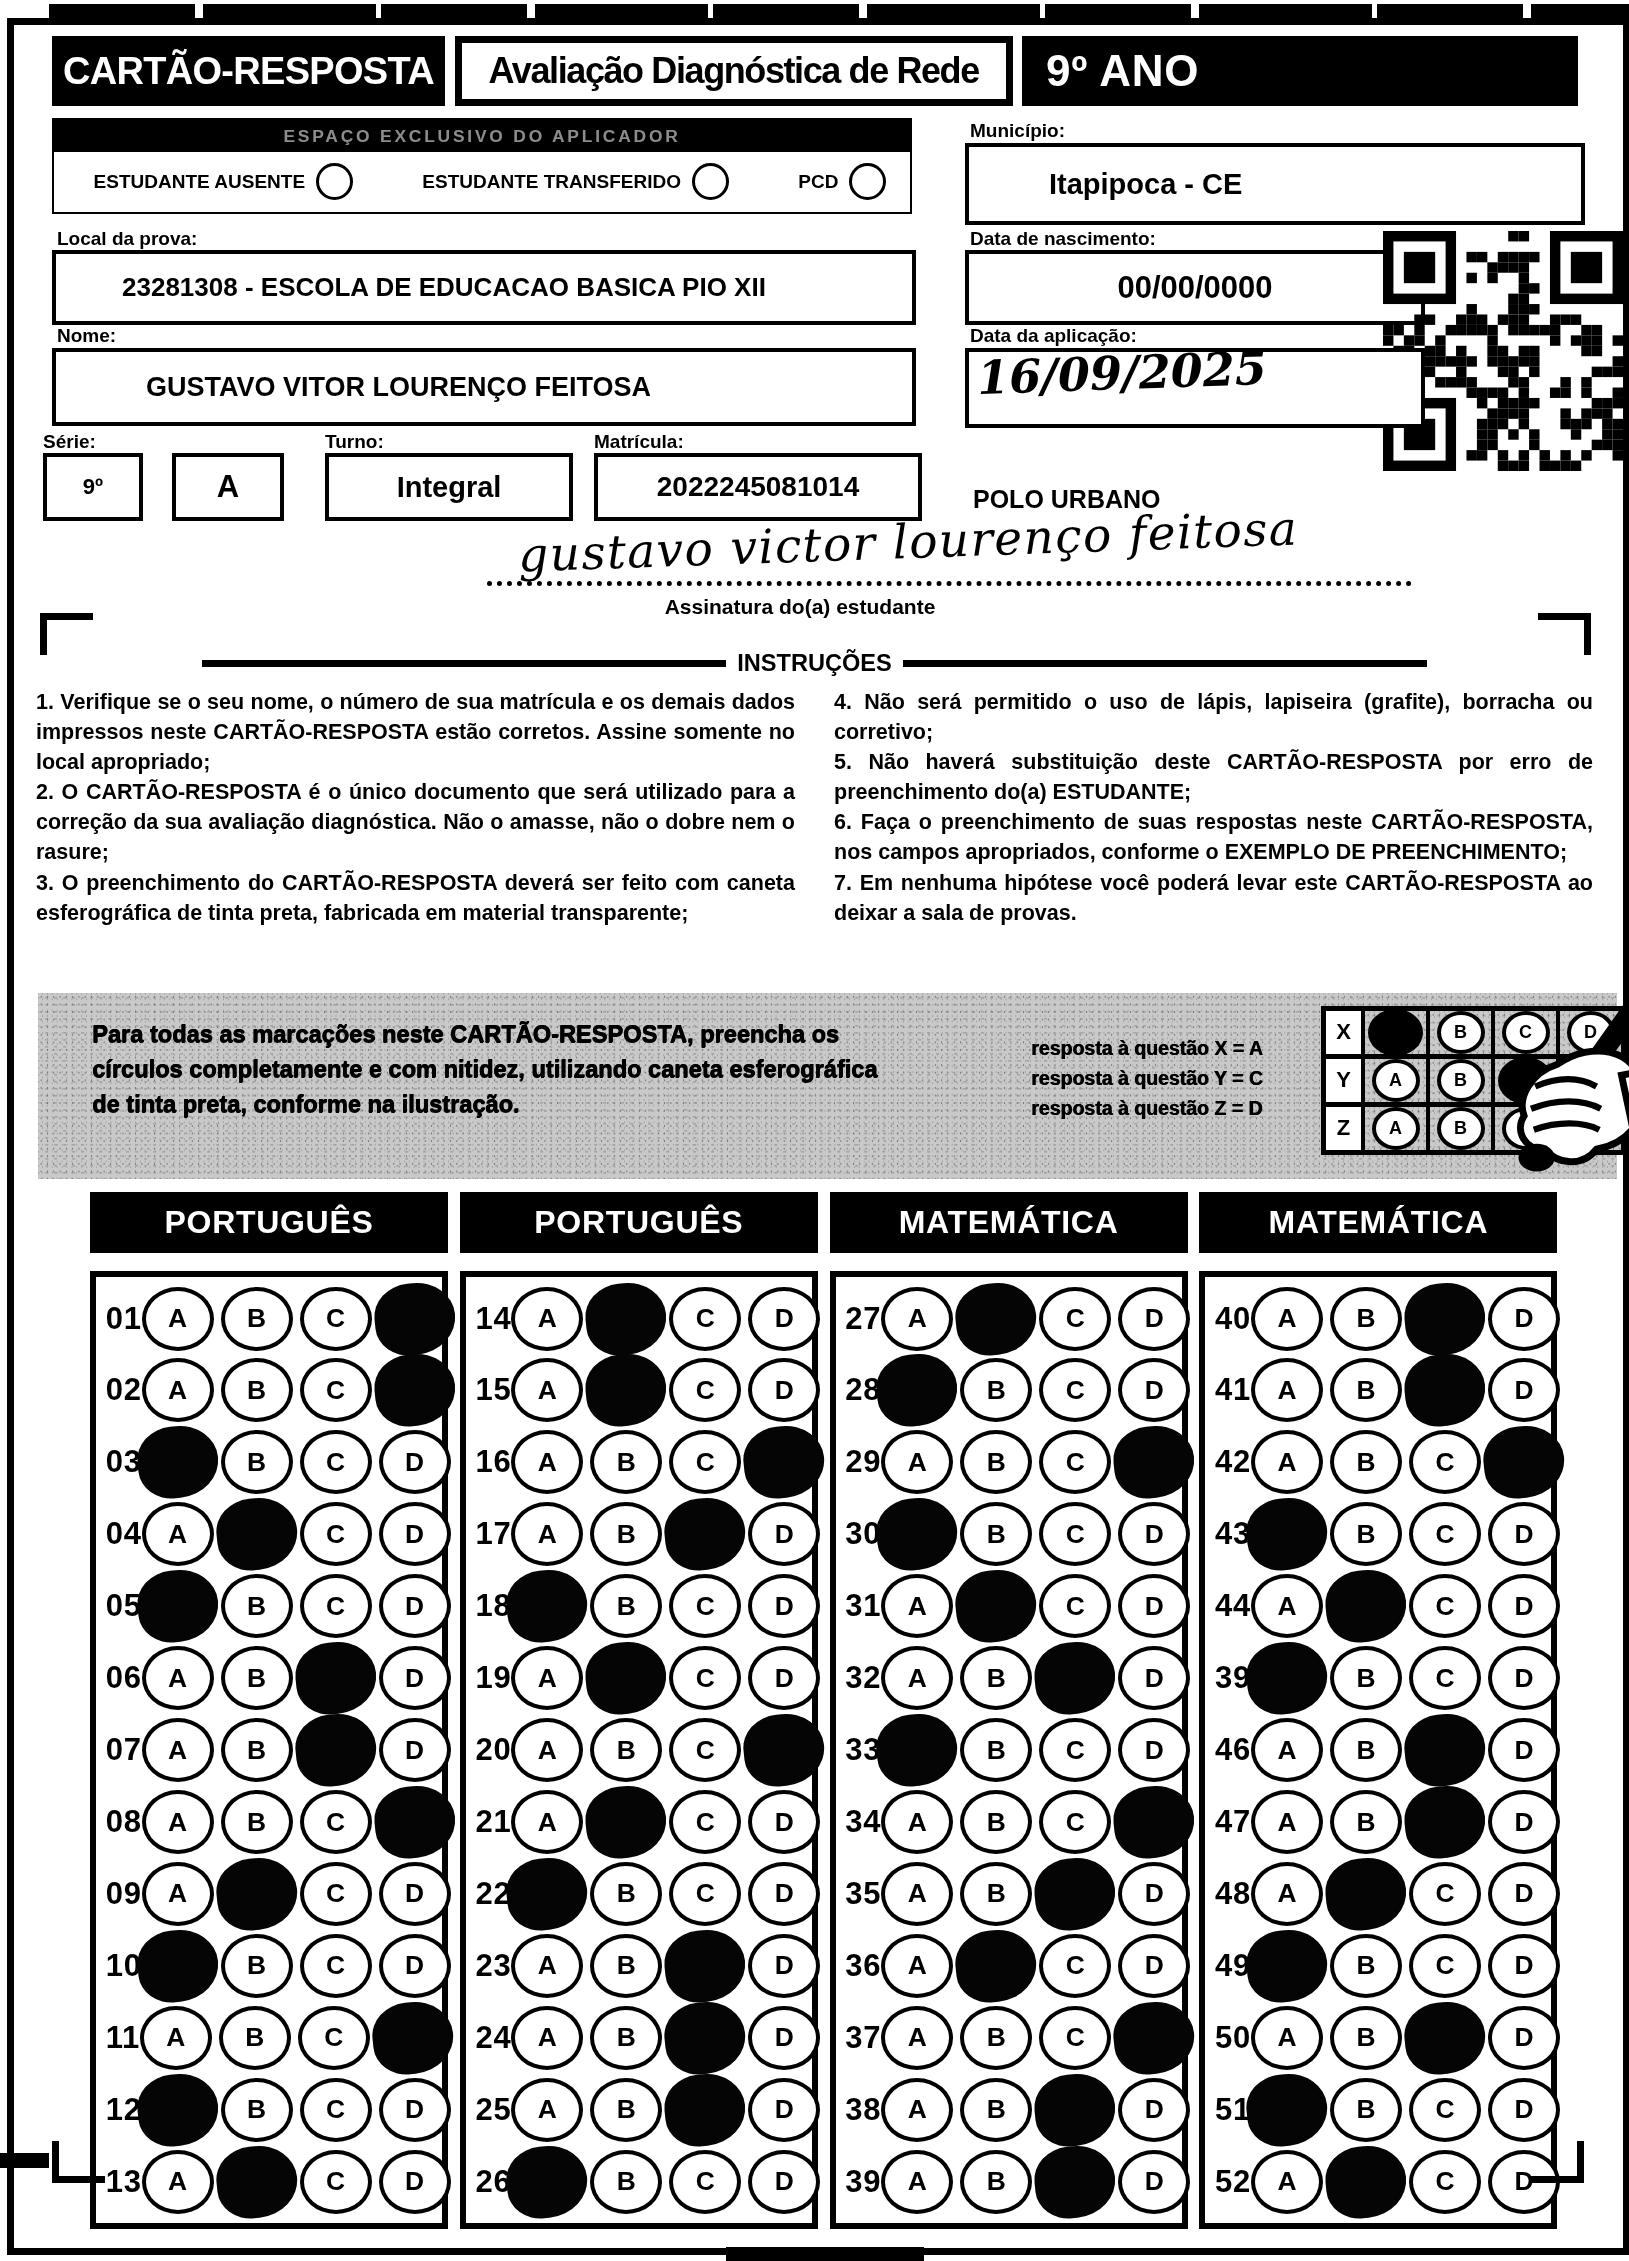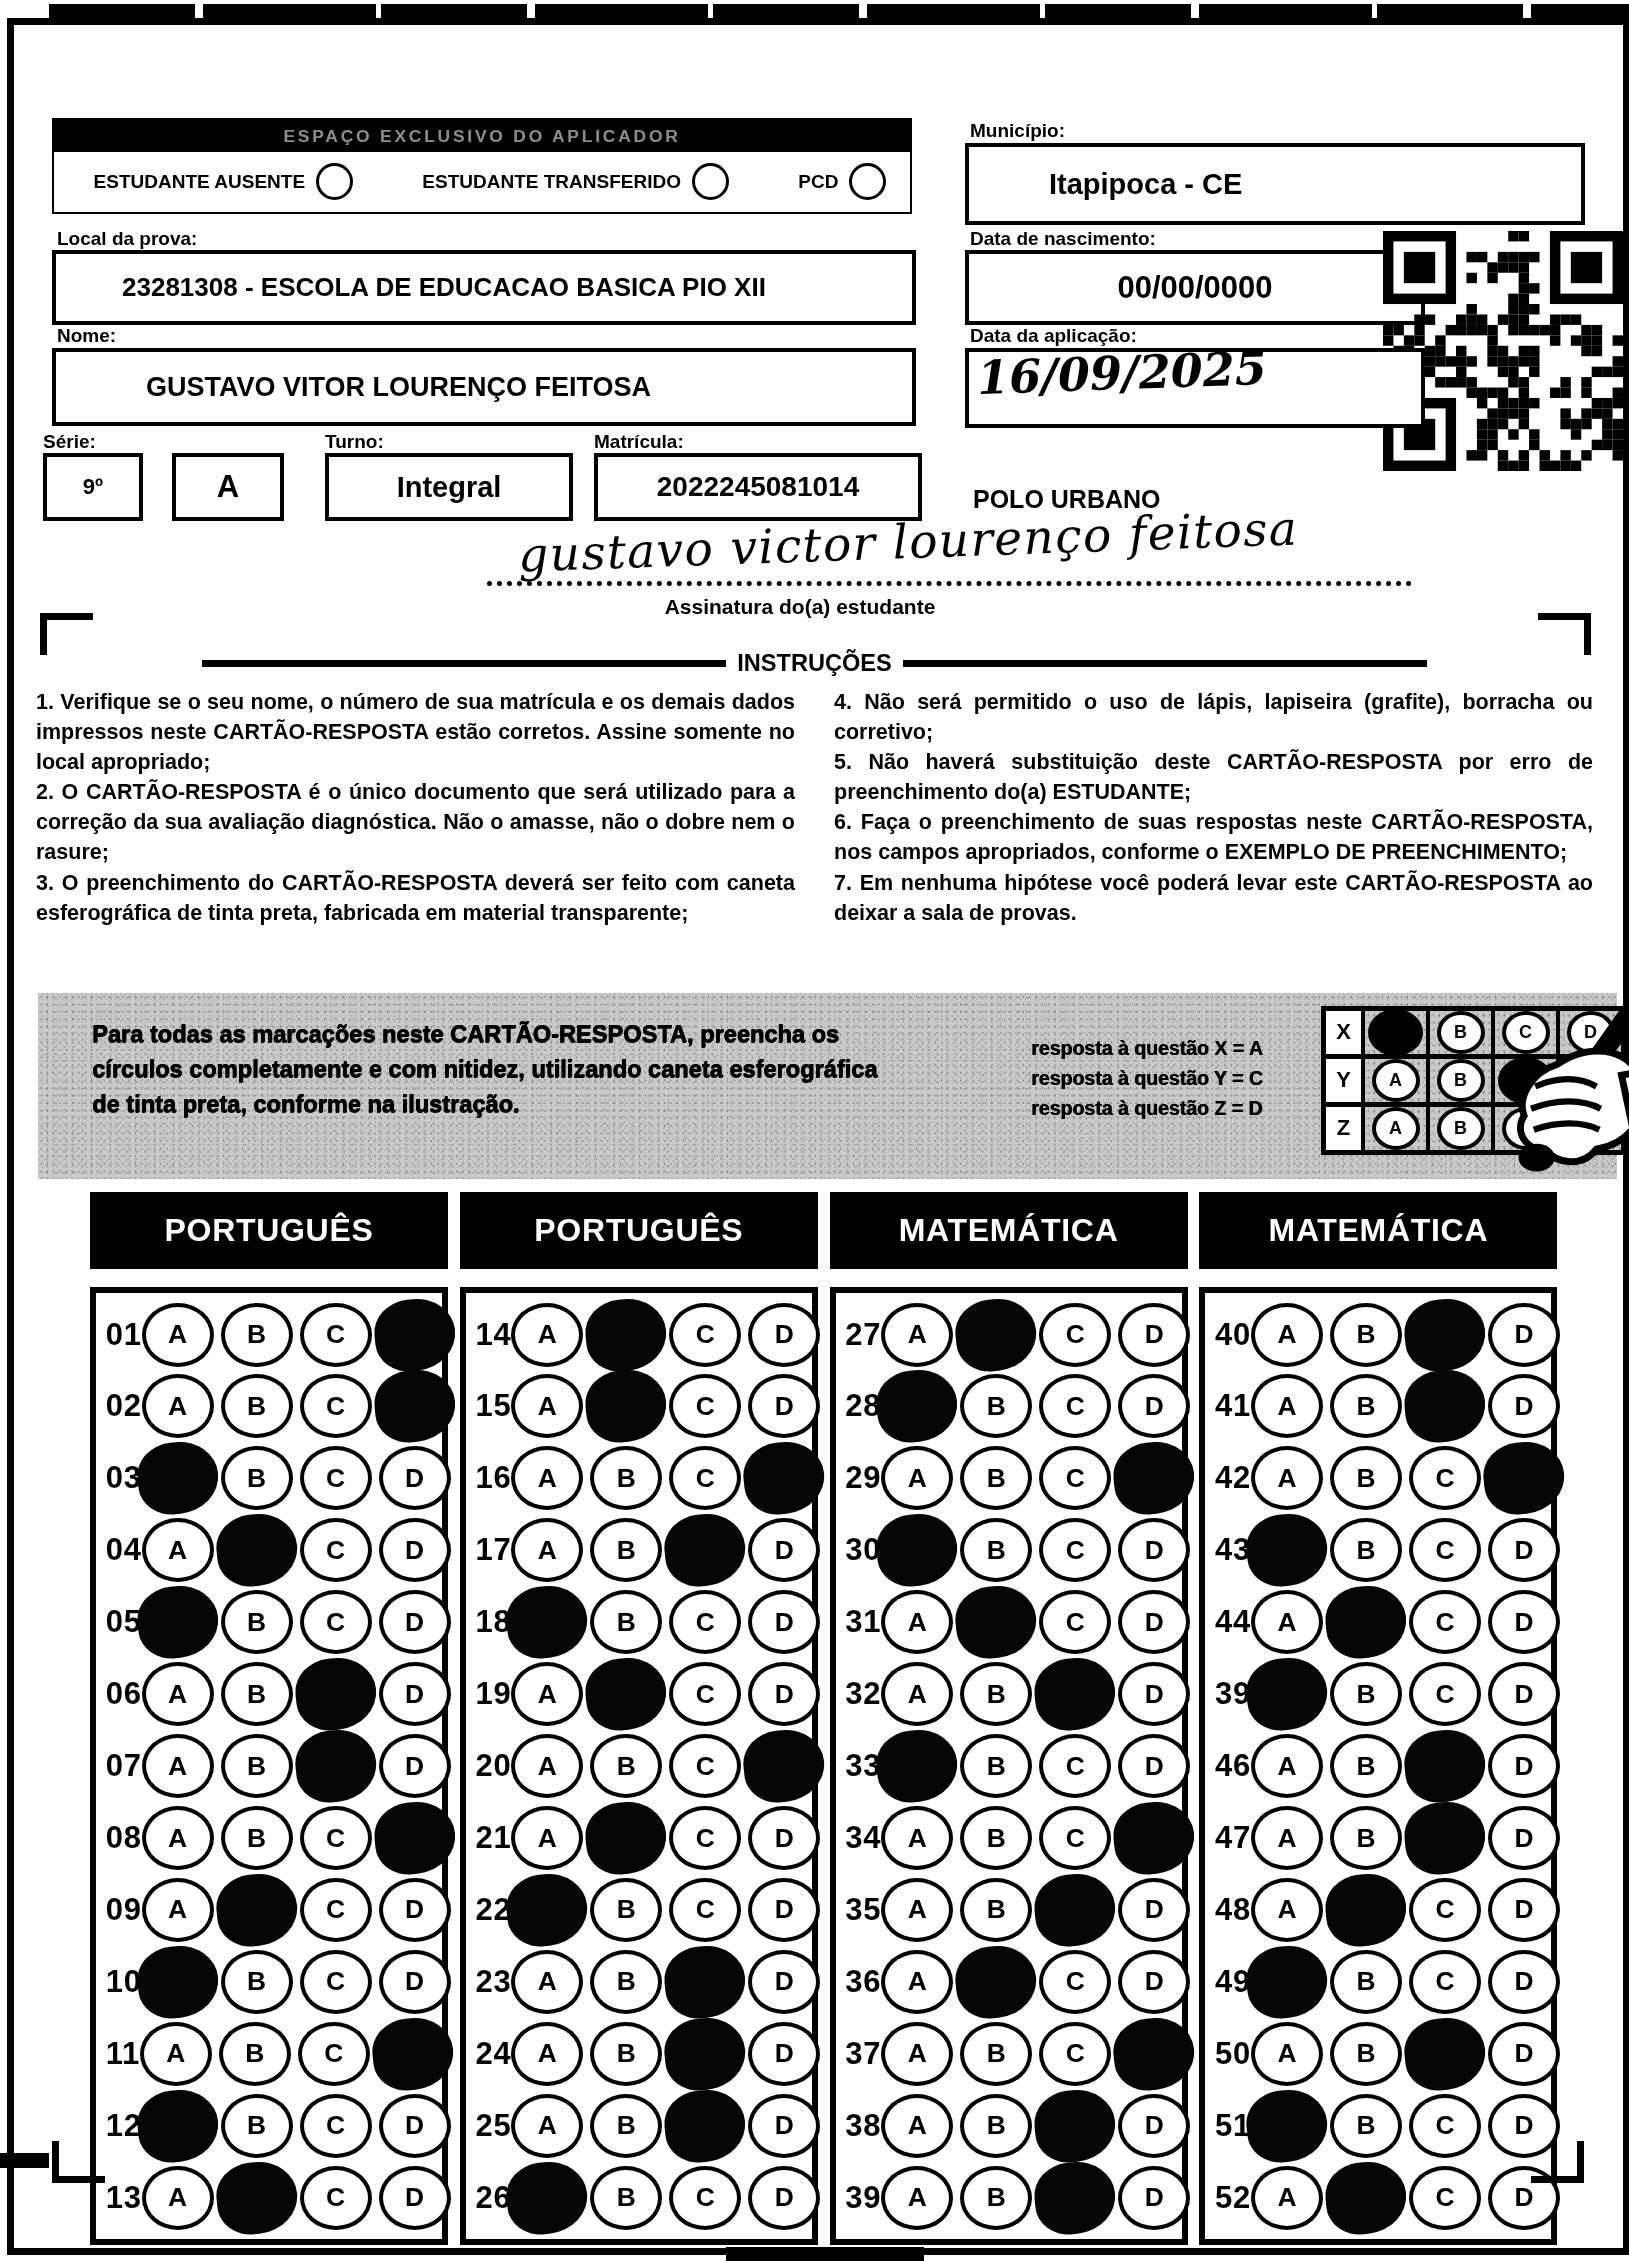--- a/index.html
+++ b/index.html
@@ -64,21 +64,21 @@
   .ex-row + .ex-row{border-top:5.6px solid #000;}
   .ex-lbl{width:35px;height:43px;background:#fff;display:flex;align-items:center;justify-content:center;
           font-size:22px;font-weight:bold;}
   .ex-cell{width:61px;height:43px;border-left:4.2px solid #000;display:flex;align-items:center;justify-content:center;}
   .ex-bubble{width:40px;height:35px;border:4.2px solid #000;border-radius:50%;background:#fff;
              display:flex;align-items:center;justify-content:center;font-size:18px;font-weight:bold;}
   .ex-bubble.marked{width:47px;height:39px;background:#000;border-color:#000;}
 
   .answers{left:90px;top:1192px;width:1468px;display:flex;gap:11.8px;}
   .ans-col{width:358px;display:flex;flex-direction:column;}
-  .ans-head{height:77px;background:#000;color:#fff;display:flex;align-items:center;justify-content:center;
+  .ans-head{height:61px;background:#000;color:#fff;display:flex;align-items:center;justify-content:center;
             font-size:32px;font-weight:bold;letter-spacing:0.7px;margin-bottom:18px;}
   .ans-box{border:6.3px solid #000;height:935px;display:flex;flex-direction:column;
            justify-content:space-around;padding:5.6px 0 5.6px 9.7px;}
   .ans-row{display:flex;align-items:center;}
   .q-num{width:57px;font-size:31px;font-weight:bold;letter-spacing:0.7px;}
   .bubbles{display:flex;gap:7px;align-items:center;}
   .bubble{width:64px;height:56px;border:4.9px solid #000;border-radius:50%;background:#fff;flex-shrink:0;
           display:flex;align-items:center;justify-content:center;font-size:26.4px;font-weight:bold;}
   .bubble.marked{background:#050505;border-color:#050505;border-radius:48% 52% 55% 45%;
                  transform:scale(1.12) rotate(-6deg);}
@@ -87,20 +87,25 @@
   .bottom-bar{left:726px;top:2247px;width:198px;height:14.6px;background:#000;}
 </style>
 </head>
 <body>
 
 <div class="page">
 
   <div class="abs top-strip"></div>
   <div class="abs frame"></div>
 
+  <div class="abs headerbar">
+    <div class="hd-black hd-title">CARTÃO-RESPOSTA</div>
+    <div class="hd-exam">Avaliação Diagnóstica de Rede</div>
+    <div class="hd-black hd-grade">9º ANO</div>
+  </div>
 
   <div class="abs applicator">
     <div class="app-bar">
       <span>ESPAÇO EXCLUSIVO DO APLICADOR</span>
     </div>
     <div class="app-opts">
         <div class="app-opt">
           <span class="lbl">ESTUDANTE AUSENTE</span>
           <span class="app-circle"></span>
         </div>

